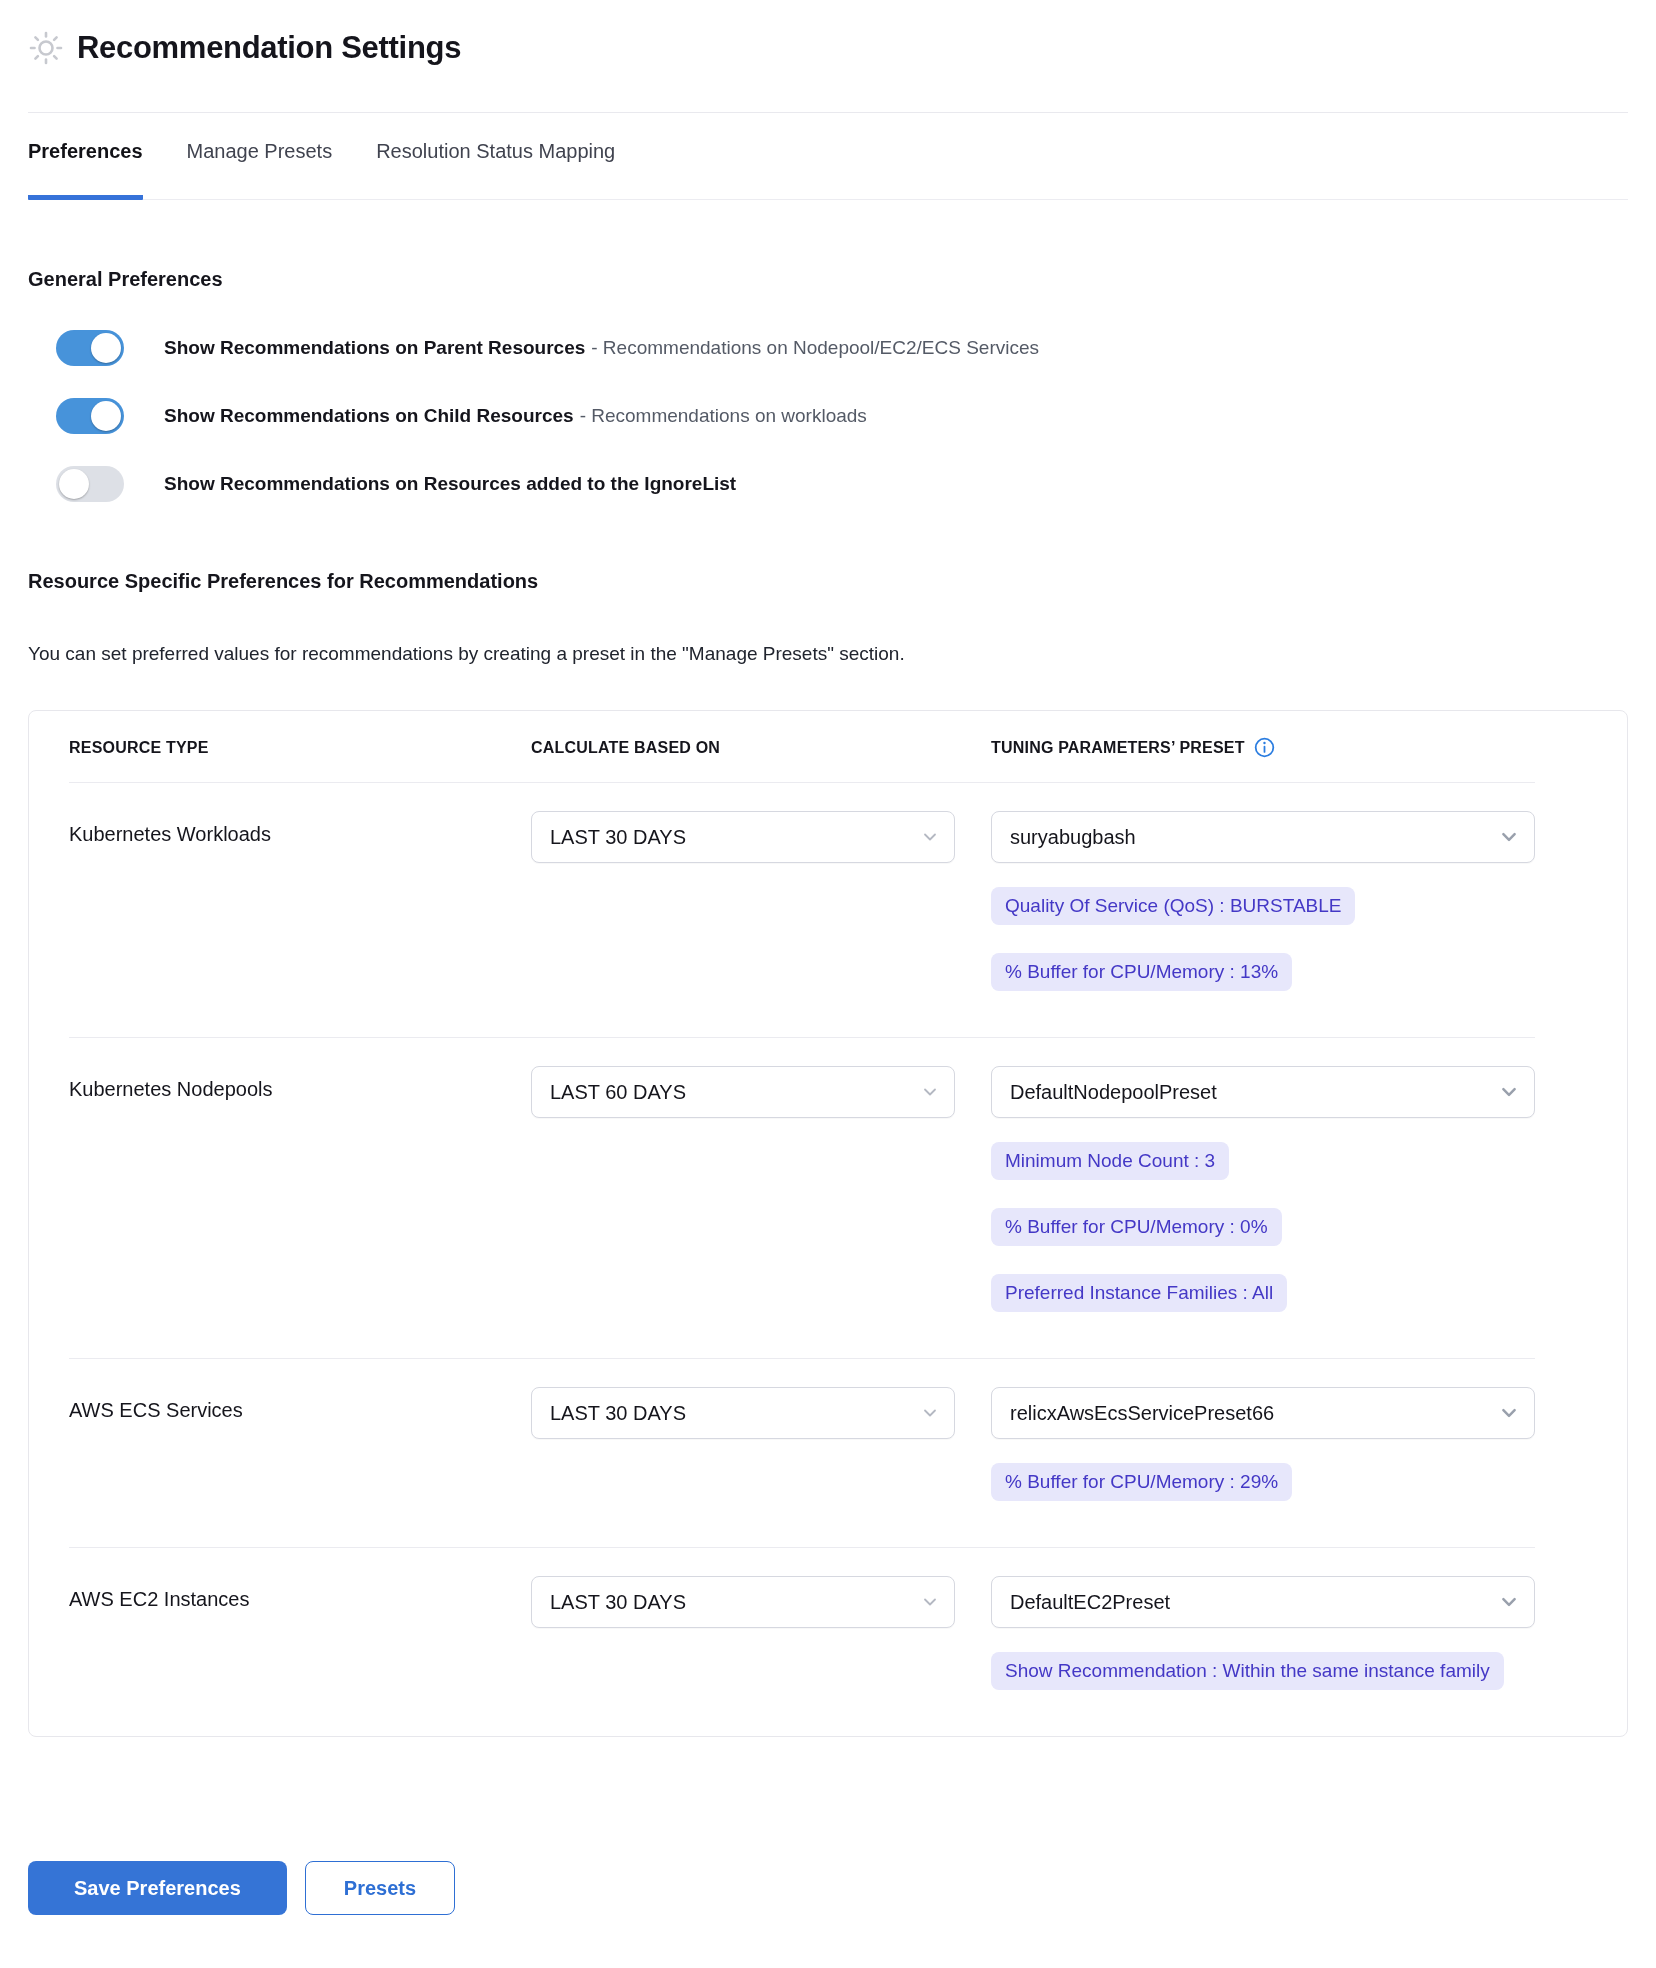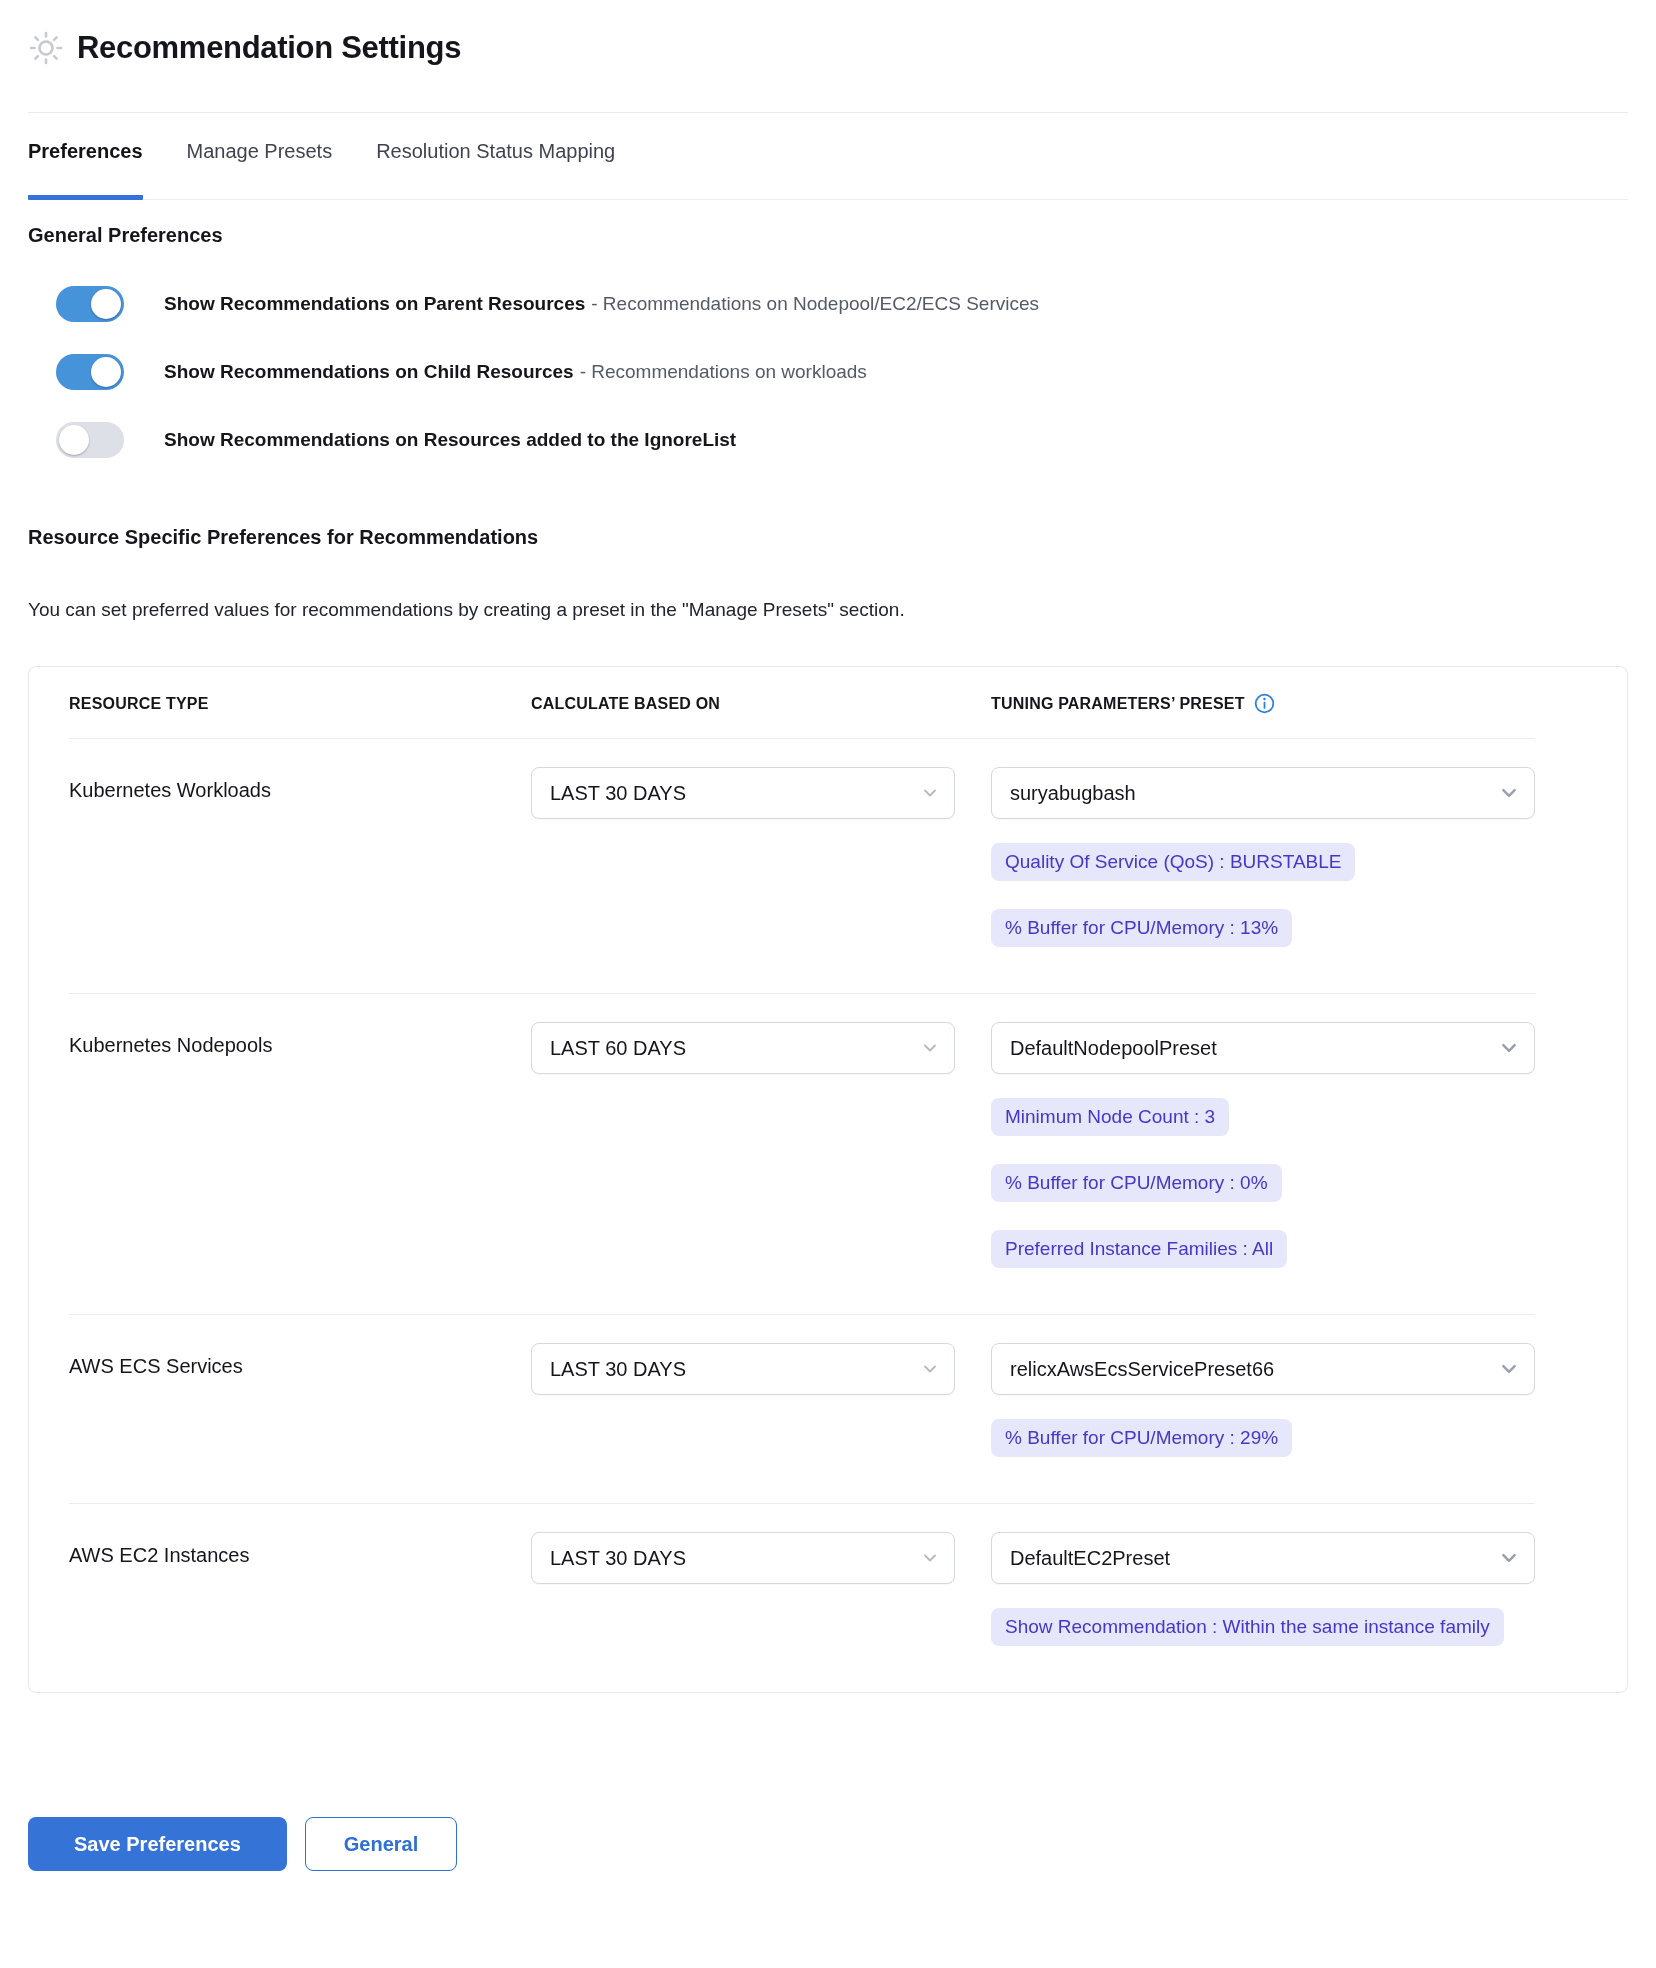--- a/index.html
+++ b/index.html
@@ -24,21 +24,21 @@
   .page-title{font-size:31px;font-weight:700;letter-spacing:-0.3px;margin:0;color:var(--ink);}
   .top-divider{height:1px;background:var(--line);margin-top:46px;}
 
   
   .tabs{display:flex;gap:44px;border-bottom:1px solid #ececf1;padding-top:24px;}
   .tab{font-size:20px;line-height:28px;color:#40434f;padding-bottom:30px;border-bottom:5px solid transparent;margin-bottom:-1px;cursor:pointer;}
   .tab.active{color:#121217;font-weight:700;border-bottom-color:var(--tab-underline);border-radius:1px;}
 
   
   .section-heading{font-size:20px;font-weight:700;color:var(--ink);line-height:26px;margin:0;}
-  .general-heading{margin-top:22px;}
+  .general-heading{margin-top:66px;}
   .toggles{margin-top:38px;margin-left:28px;display:flex;flex-direction:column;gap:32px;}
   .toggle-row{display:flex;align-items:center;gap:40px;}
   .switch{position:relative;width:68px;height:36px;border-radius:18px;background:var(--toggle-off);flex:0 0 auto;cursor:pointer;}
   .switch .knob{position:absolute;top:3px;left:3px;width:30px;height:30px;border-radius:50%;background:#fff;box-shadow:0 1px 2px rgba(0,0,0,.28);}
   .switch.on{background:var(--toggle-on);}
   .switch.on .knob{left:auto;right:3px;}
   .toggle-text{font-size:19px;line-height:26px;}
   .tlabel{font-weight:700;color:var(--ink);}
   .tdesc{color:var(--muted);margin-left:6px;}
 
@@ -241,16 +241,16 @@
             <div class="badge">Show Recommendation : Within the same instance family</div>
           </div>
         </div>
       </div>
 
     </div>
   </section>
 
   <footer class="footer">
     <button class="btn btn-save">Save Preferences</button>
-    <button class="btn btn-cancel">General</button>
+    <button class="btn btn-cancel">Presets</button>
   </footer>
 
 </div>
 
 </body></html>

